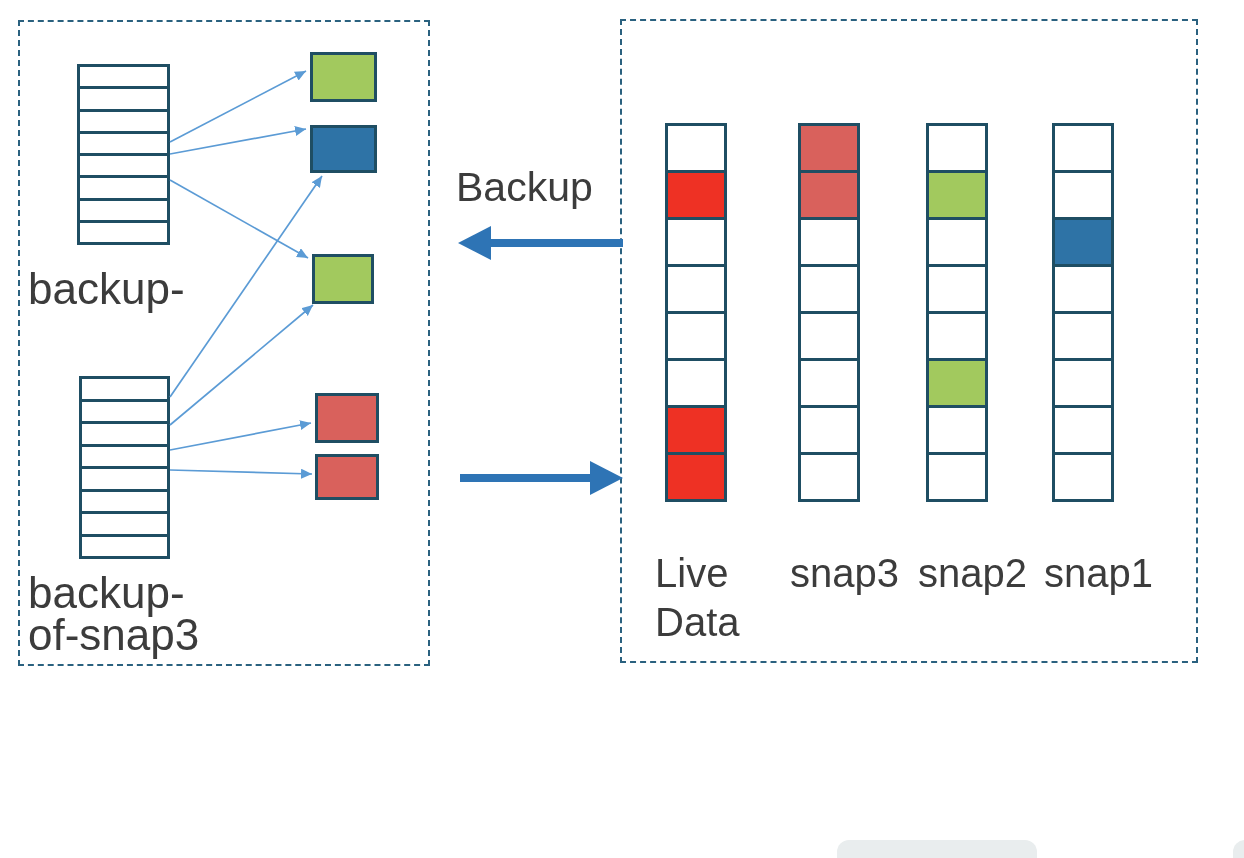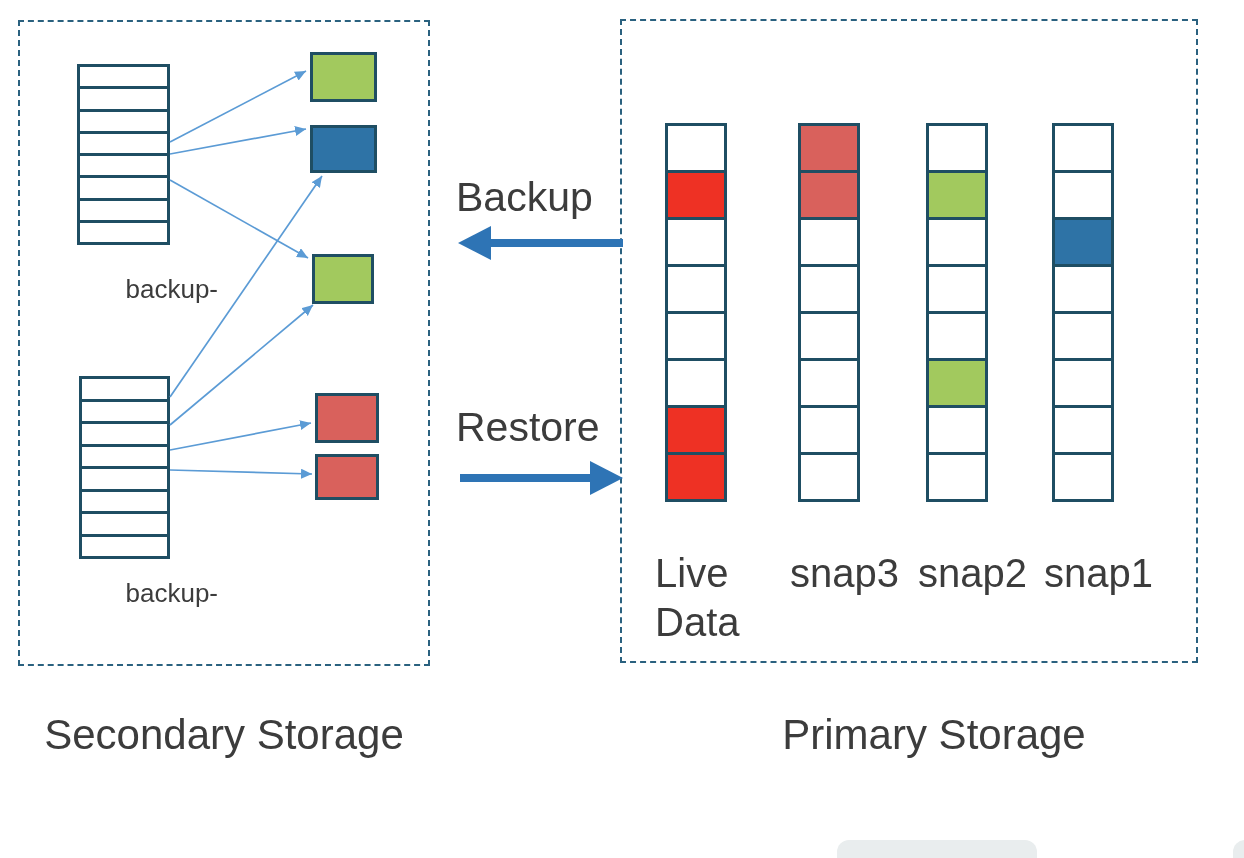--- a/index.html
+++ b/index.html
@@ -16,21 +16,21 @@
   .dashed-box{position:absolute;border:2.5px dashed var(--dash);background:transparent}
   .box-secondary{left:18px;top:20px;width:412px;height:646px}
   .box-primary{left:620px;top:19px;width:578px;height:644px}
 
   .stack{position:absolute;display:flex;flex-direction:column;border:3px solid var(--border);background:#fff}
   .stack-row{flex:1;border-bottom:3px solid var(--border);background:#fff}
   .stack-row:last-child{border-bottom:0}
 
   .blk{position:absolute;border:3px solid var(--border)}
 
-  .stack-label{position:absolute;text-align:right;font-size:26px;line-height:42px;color:var(--text)}
+  .stack-label{position:absolute;text-align:left;font-size:44px;line-height:42px;color:var(--text)}
 
   .connectors,.big-arrows{position:absolute;pointer-events:none}
   .connectors{left:0;top:0}
   .big-arrows{left:0;top:0;z-index:4}
 
   .action-label{position:absolute;font-size:41px;color:var(--text);white-space:nowrap}
 
   .pcol{position:absolute;display:flex;flex-direction:column;border:3px solid var(--border);background:#fff}
   .pcell{flex:1;border-bottom:3px solid var(--border);background:#fff}
   .pcell:last-child{border-bottom:0}
@@ -70,20 +70,21 @@
         <div class="stack-row"></div>
         <div class="stack-row"></div>
       </div>
 
     <div class="stack-label" style="left:8px;top:246px;width:190px">
       <div>backup-</div>
     </div>
 
     <div class="stack-label" style="left:8px;top:550px;width:190px">
       <div>backup-</div>
+      <div>of-snap3</div>
     </div>
 
     <div id="backup-blocks">
         <div class="blk" style="left: 290px; top: 30px; width: 67px; height: 50px; background: rgb(162, 201, 94);"></div>
         <div class="blk" style="left: 290px; top: 103px; width: 67px; height: 48px; background: rgb(46, 115, 166);"></div>
         <div class="blk" style="left: 292px; top: 232px; width: 62px; height: 50px; background: rgb(162, 201, 94);"></div>
         <div class="blk" style="left: 295px; top: 371px; width: 64px; height: 50px; background: rgb(217, 97, 92);"></div>
         <div class="blk" style="left: 295px; top: 432px; width: 64px; height: 46px; background: rgb(217, 97, 92);"></div>
       </div>
 
@@ -156,34 +157,31 @@
           <div class="pcell" style="background: rgb(255, 255, 255);"></div>
           <div class="pcell" style="background: rgb(255, 255, 255);"></div>
           <div class="pcell" style="background: rgb(255, 255, 255);"></div>
         </div>
         <div class="col-label centered" style="left: 391px; top: 528px; width: 140px;">
           <div>snap1</div>
         </div>
       </div>
   </div>
 
-  <div class="action-label" style="left:456px;top:174px">Backup</div>
-  <div class="action-label" style="left:456px;top:404px">Restore</div>
+  <div class="action-label" style="left:456px;top:164px">Backup</div>
 
   <svg class="big-arrows" width="1244" height="858" viewBox="0 0 1244 858">
     <g>
       <line x1="623" y1="243" x2="488" y2="243" stroke="#2E74B5" stroke-width="8"></line>
       <polygon points="458,243 491,226 491,260" fill="#2E74B5"></polygon>
     </g>
     <g>
       <line x1="460" y1="478" x2="593" y2="478" stroke="#2E74B5" stroke-width="8"></line>
       <polygon points="623,478 590,461 590,495" fill="#2E74B5"></polygon>
     </g>
   </svg>
 
   <div class="storage-title" style="left:18px;top:708px;width:412px">
-    <div>Secondary Storage</div>
   </div>
-  <div class="storage-title" style="left:645px;top:708px;width:578px">Primary Storage</div>
 
   <div class="gray-chip" style="left:837px;top:840px;width:200px;height:18px;border-radius:12px 12px 0 0"></div>
   <div class="gray-chip" style="left:1233px;top:840px;width:24px;height:18px;border-radius:12px 0 0 0"></div>
 </div>
 
 </body></html>

